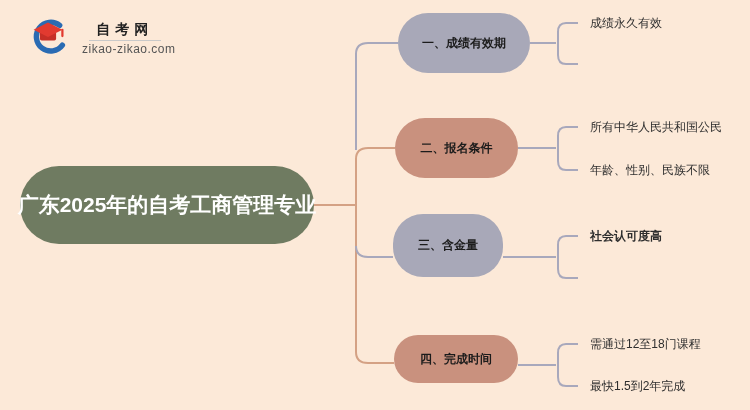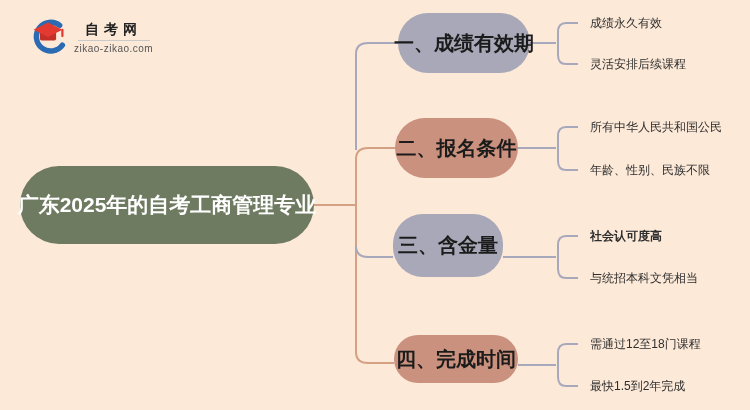--- a/index.html
+++ b/index.html
@@ -15,28 +15,28 @@
   .canvas{position:relative;width:750px;height:410px;background:var(--background);overflow:hidden;}
   svg.connectors{position:absolute;left:0;top:0;width:750px;height:410px;}
   svg.connectors path{fill:none;stroke-width:2px;}
   svg.connectors path.lt{stroke:var(--line-terracotta);}
   svg.connectors path.ll{stroke:var(--line-lavender);}
 
   .logo{position:absolute;left:30px;top:17px;display:flex;align-items:center;gap:8px;}
   .logo-text{display:flex;flex-direction:column;align-items:center;}
   .logo-name{font-size:14px;font-weight:bold;color:var(--logo-name);letter-spacing:5px;line-height:18px;text-align:right;}
   .logo-divider{width:72px;height:0;border-top:1px solid var(--logo-divider);margin:2px 0 2px 0;}
-  .logo-url{font-size:10px;color:var(--logo-url);letter-spacing:0.5px;line-height:12px;}
+  .logo-url{font-size:12px;color:var(--logo-url);letter-spacing:0.5px;line-height:12px;margin-left:8px;}
 
   .root-node{position:absolute;left:8px;top:166px;width:294px;height:78px;
     background:var(--root-node);border-radius:39px;display:flex;align-items:center;justify-content:center;
     color:var(--root-text);font-size:21px;font-weight:bold;white-space:nowrap;margin-left:12px;}
 
   .branch{position:absolute;display:flex;align-items:center;justify-content:center;
-    border-radius:30px;color:var(--text-dark);font-size:20px;font-weight:bold;white-space:nowrap;text-align:right;}
+    border-radius:30px;color:var(--text-dark);font-size:12px;font-weight:bold;white-space:nowrap;text-align:right;}
   .b-lav{background:var(--branch-lavender);}
   .b-ter{background:var(--branch-terracotta);}
   .branch.b1{left:398px;top:13px;width:132px;height:60px;}
   .branch.b2{left:395px;top:118px;width:123px;height:60px;}
   .branch.b3{left:393px;top:214px;width:110px;height:63px;}
   .branch.b4{left:394px;top:335px;width:124px;height:48px;}
 
   .leaf{position:absolute;left:590px;height:24px;line-height:24px;
     font-size:12px;color:var(--text-leaf);white-space:nowrap;}
   .leaf.l11{top:11px;}  .leaf.l12{top:52px;}
@@ -80,21 +80,19 @@
   </div>
 
   <div class="root-node">广东2025年的自考工商管理专业</div>
 
   <div class="branch b1 b-lav">一、成绩有效期</div>
   <div class="branch b2 b-ter">二、报名条件</div>
   <div class="branch b3 b-lav">三、含金量</div>
   <div class="branch b4 b-ter">四、完成时间</div>
 
   <div class="leaf l11">成绩永久有效</div>
-  <div class="leaf l12">灵活安排后续课程</div>
   <div class="leaf l21">所有中华人民共和国公民</div>
   <div class="leaf l22">年龄、性别、民族不限</div>
   <div class="leaf l31">社会认可度高</div>
-  <div class="leaf l32">与统招本科文凭相当</div>
   <div class="leaf l41">需通过12至18门课程</div>
   <div class="leaf l42">最快1.5到2年完成</div>
 
 </div>
 
 </body></html>

